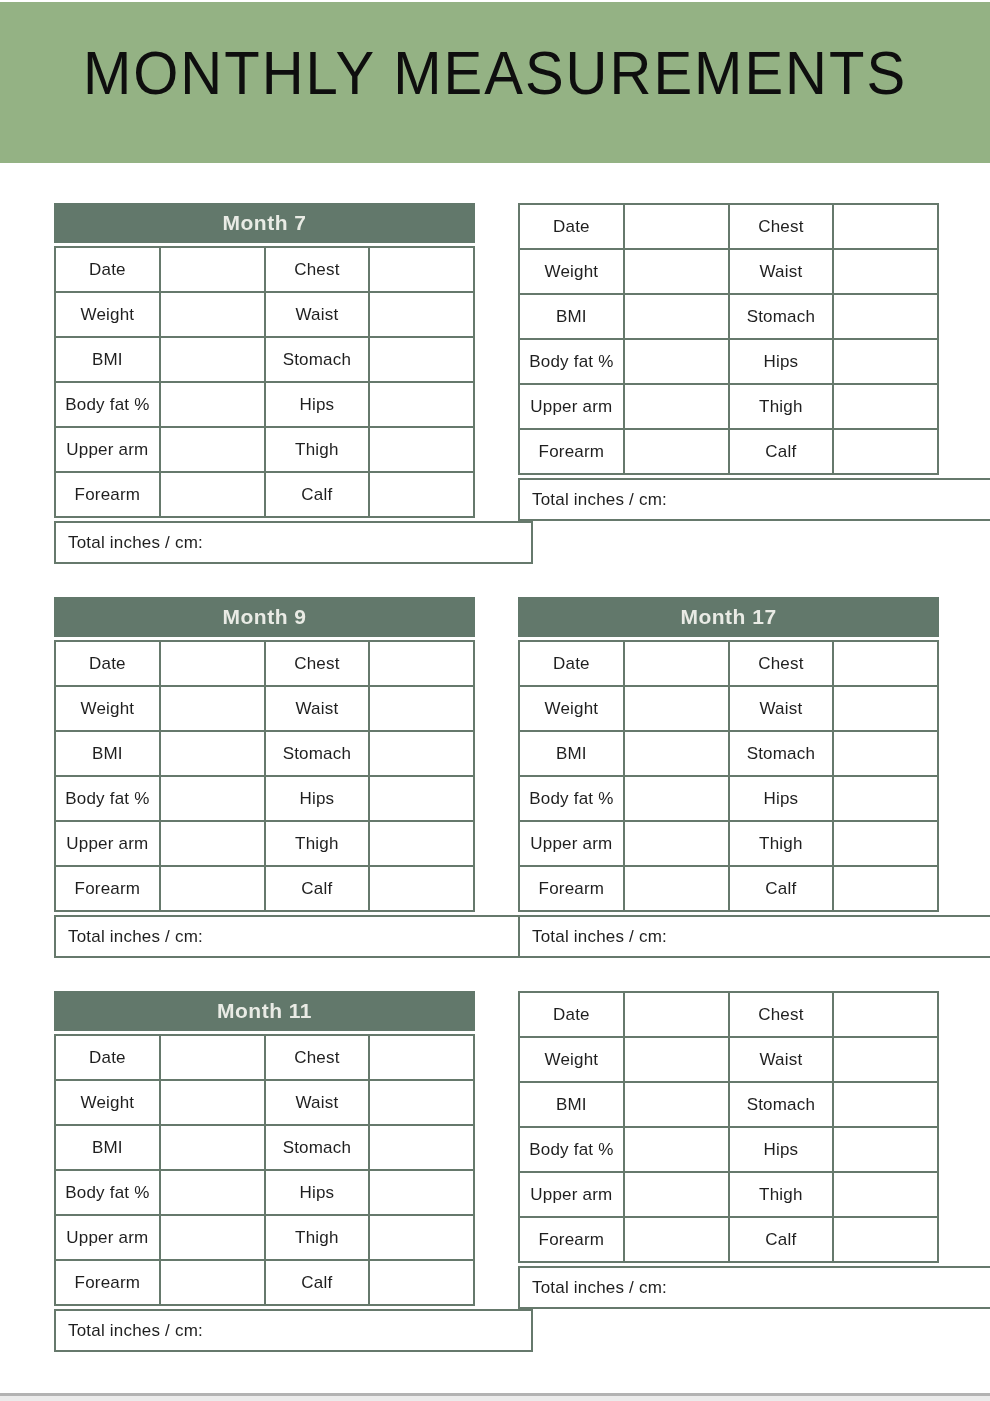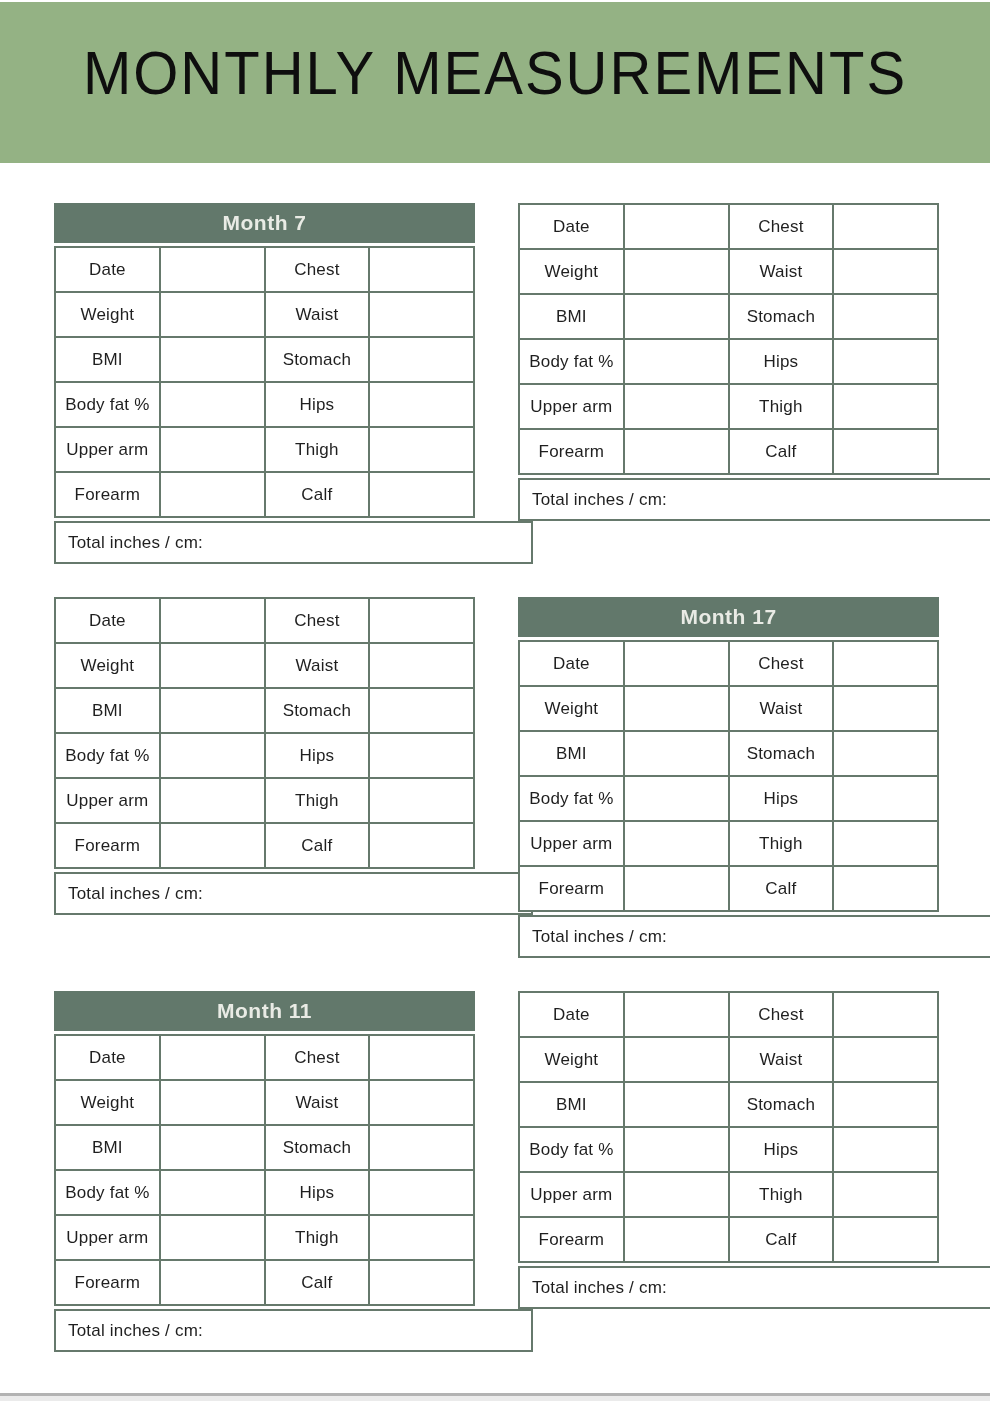--- a/index.html
+++ b/index.html
@@ -215,20 +215,23 @@
         <td class="val"></td>
       </tr>
     </tbody>
       </table>
     <div class="mt-total">
       <span>Total inches / cm:</span>
     </div>
   </section>
 
   <section class="month-card">
+    <div class="mt-header">
+      <span>Month 9</span>
+    </div>
     <table class="mt-grid">
       <tbody>
           <tr>
         <td class="lbl">Date</td>
         <td class="val"></td>
         <td class="lbl">Chest</td>
         <td class="val"></td>
       </tr>
       <tr>
         <td class="lbl">Weight</td>

